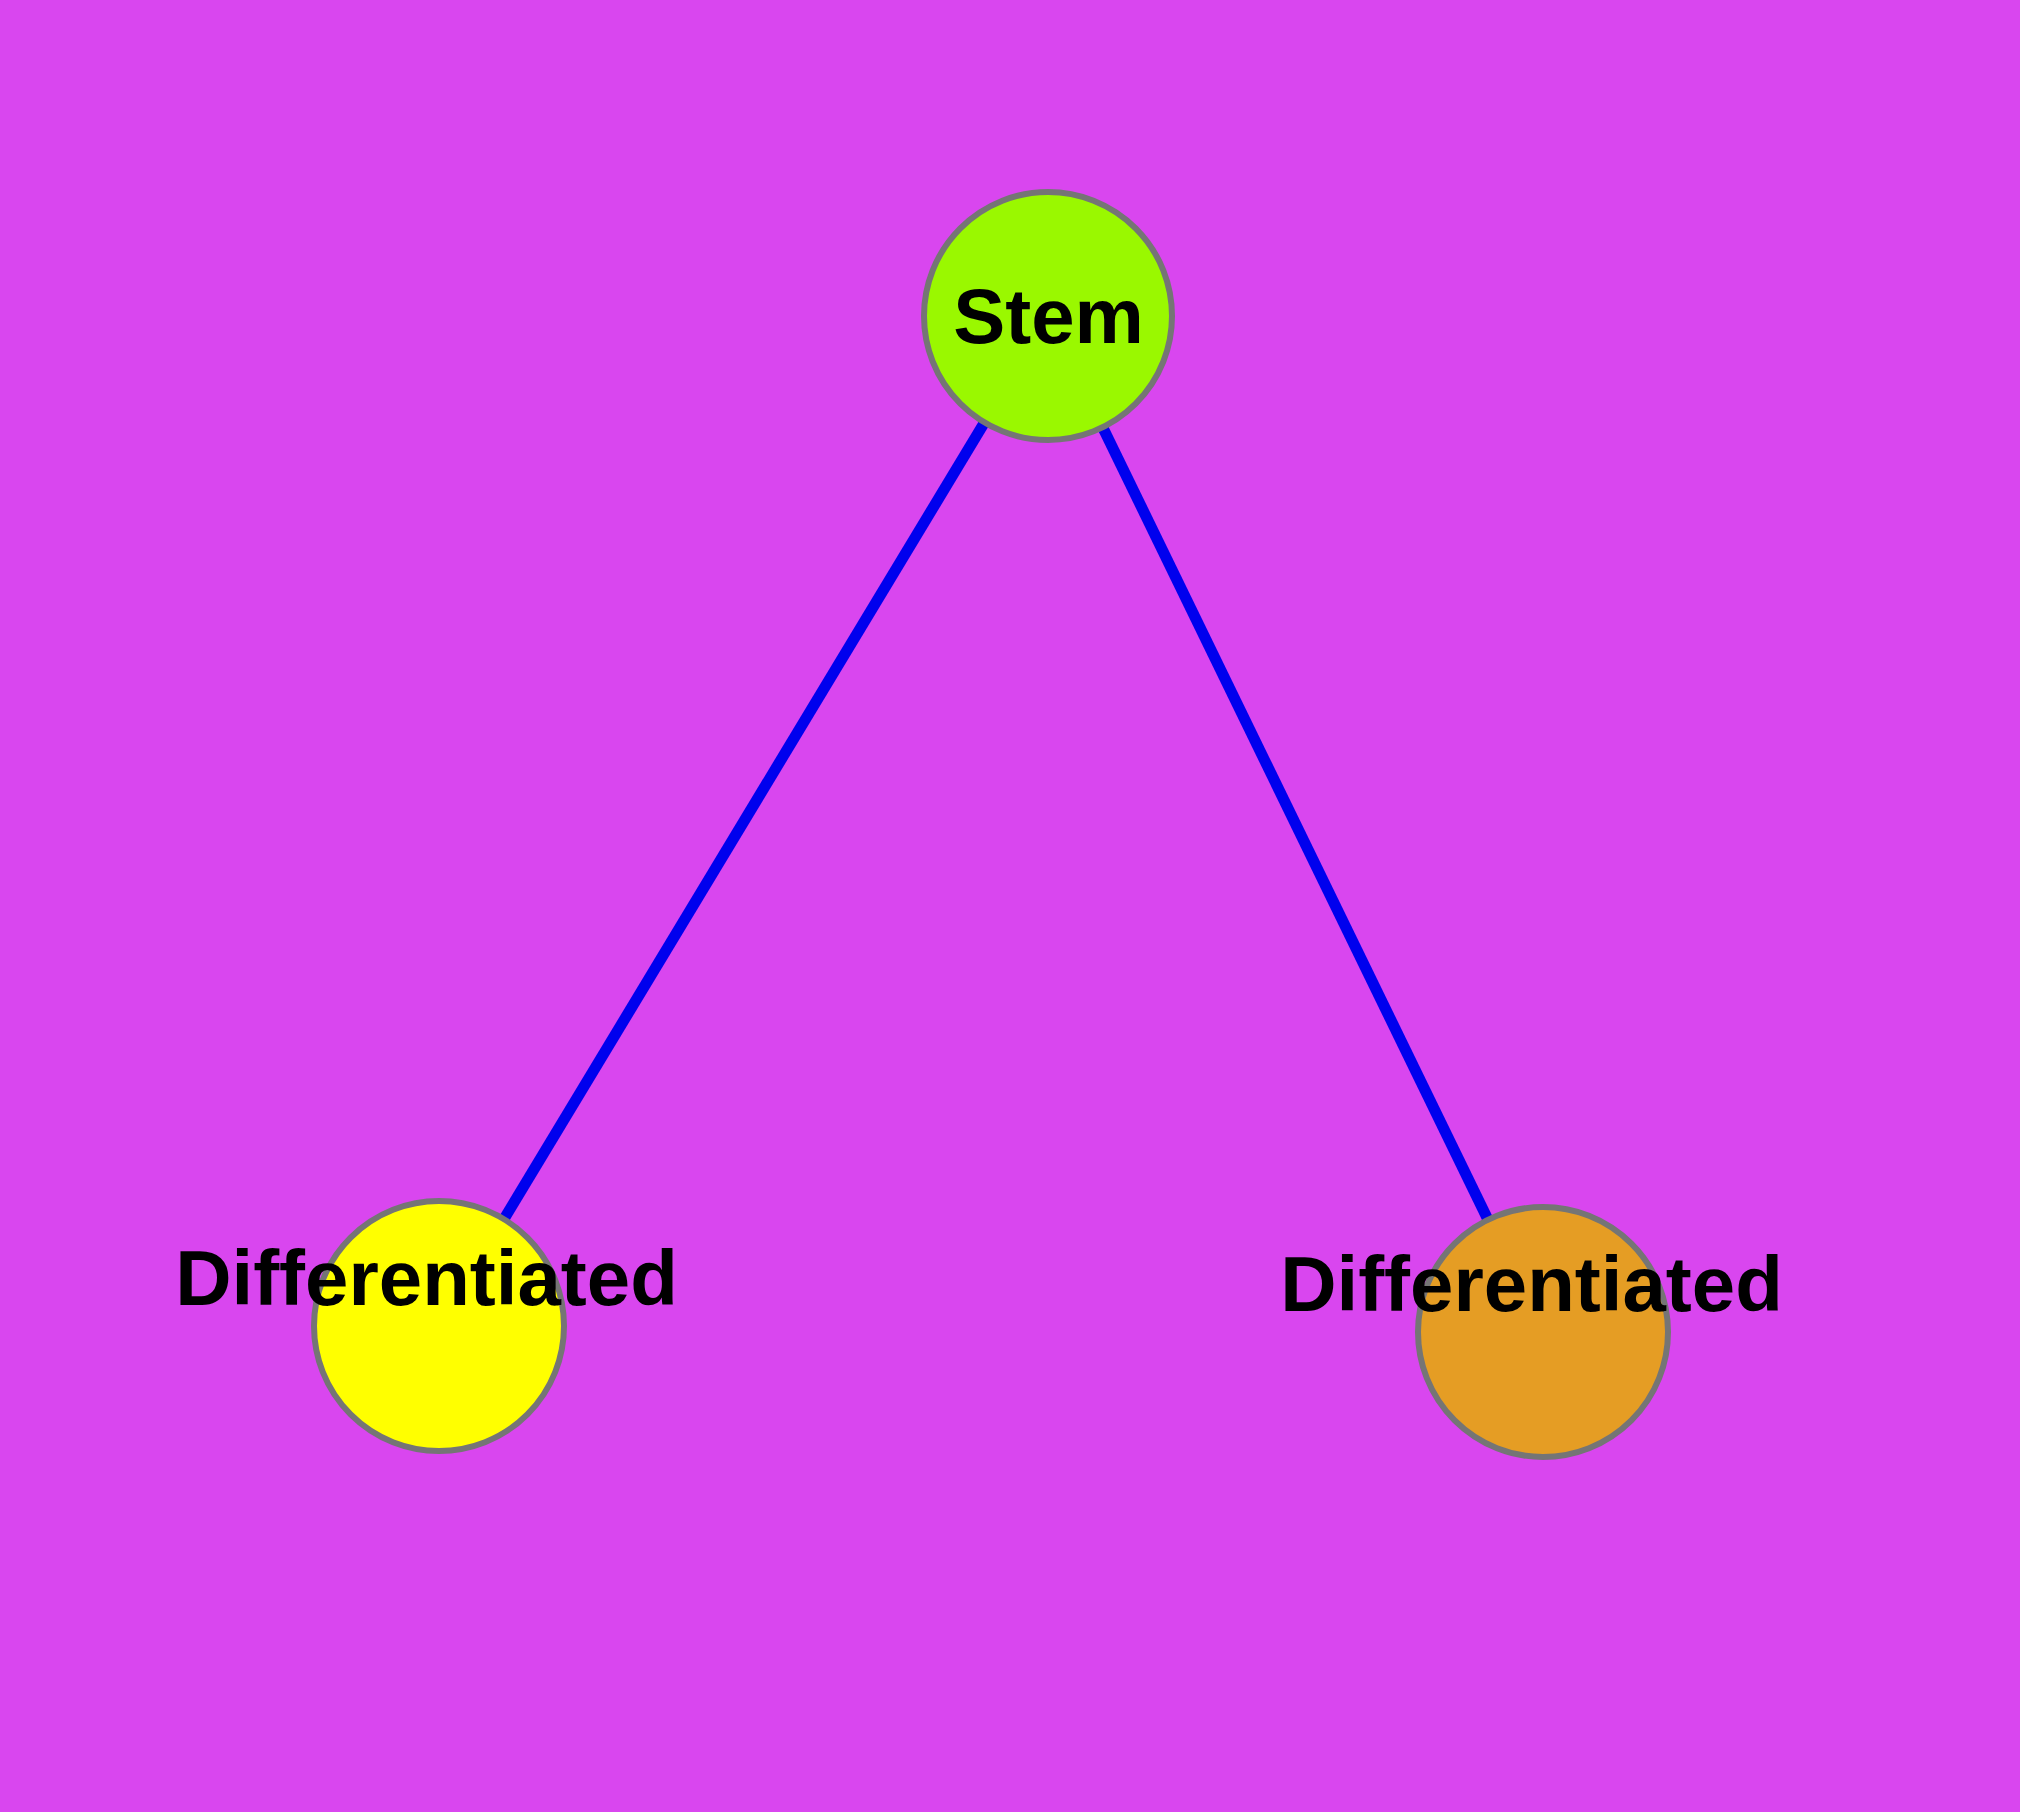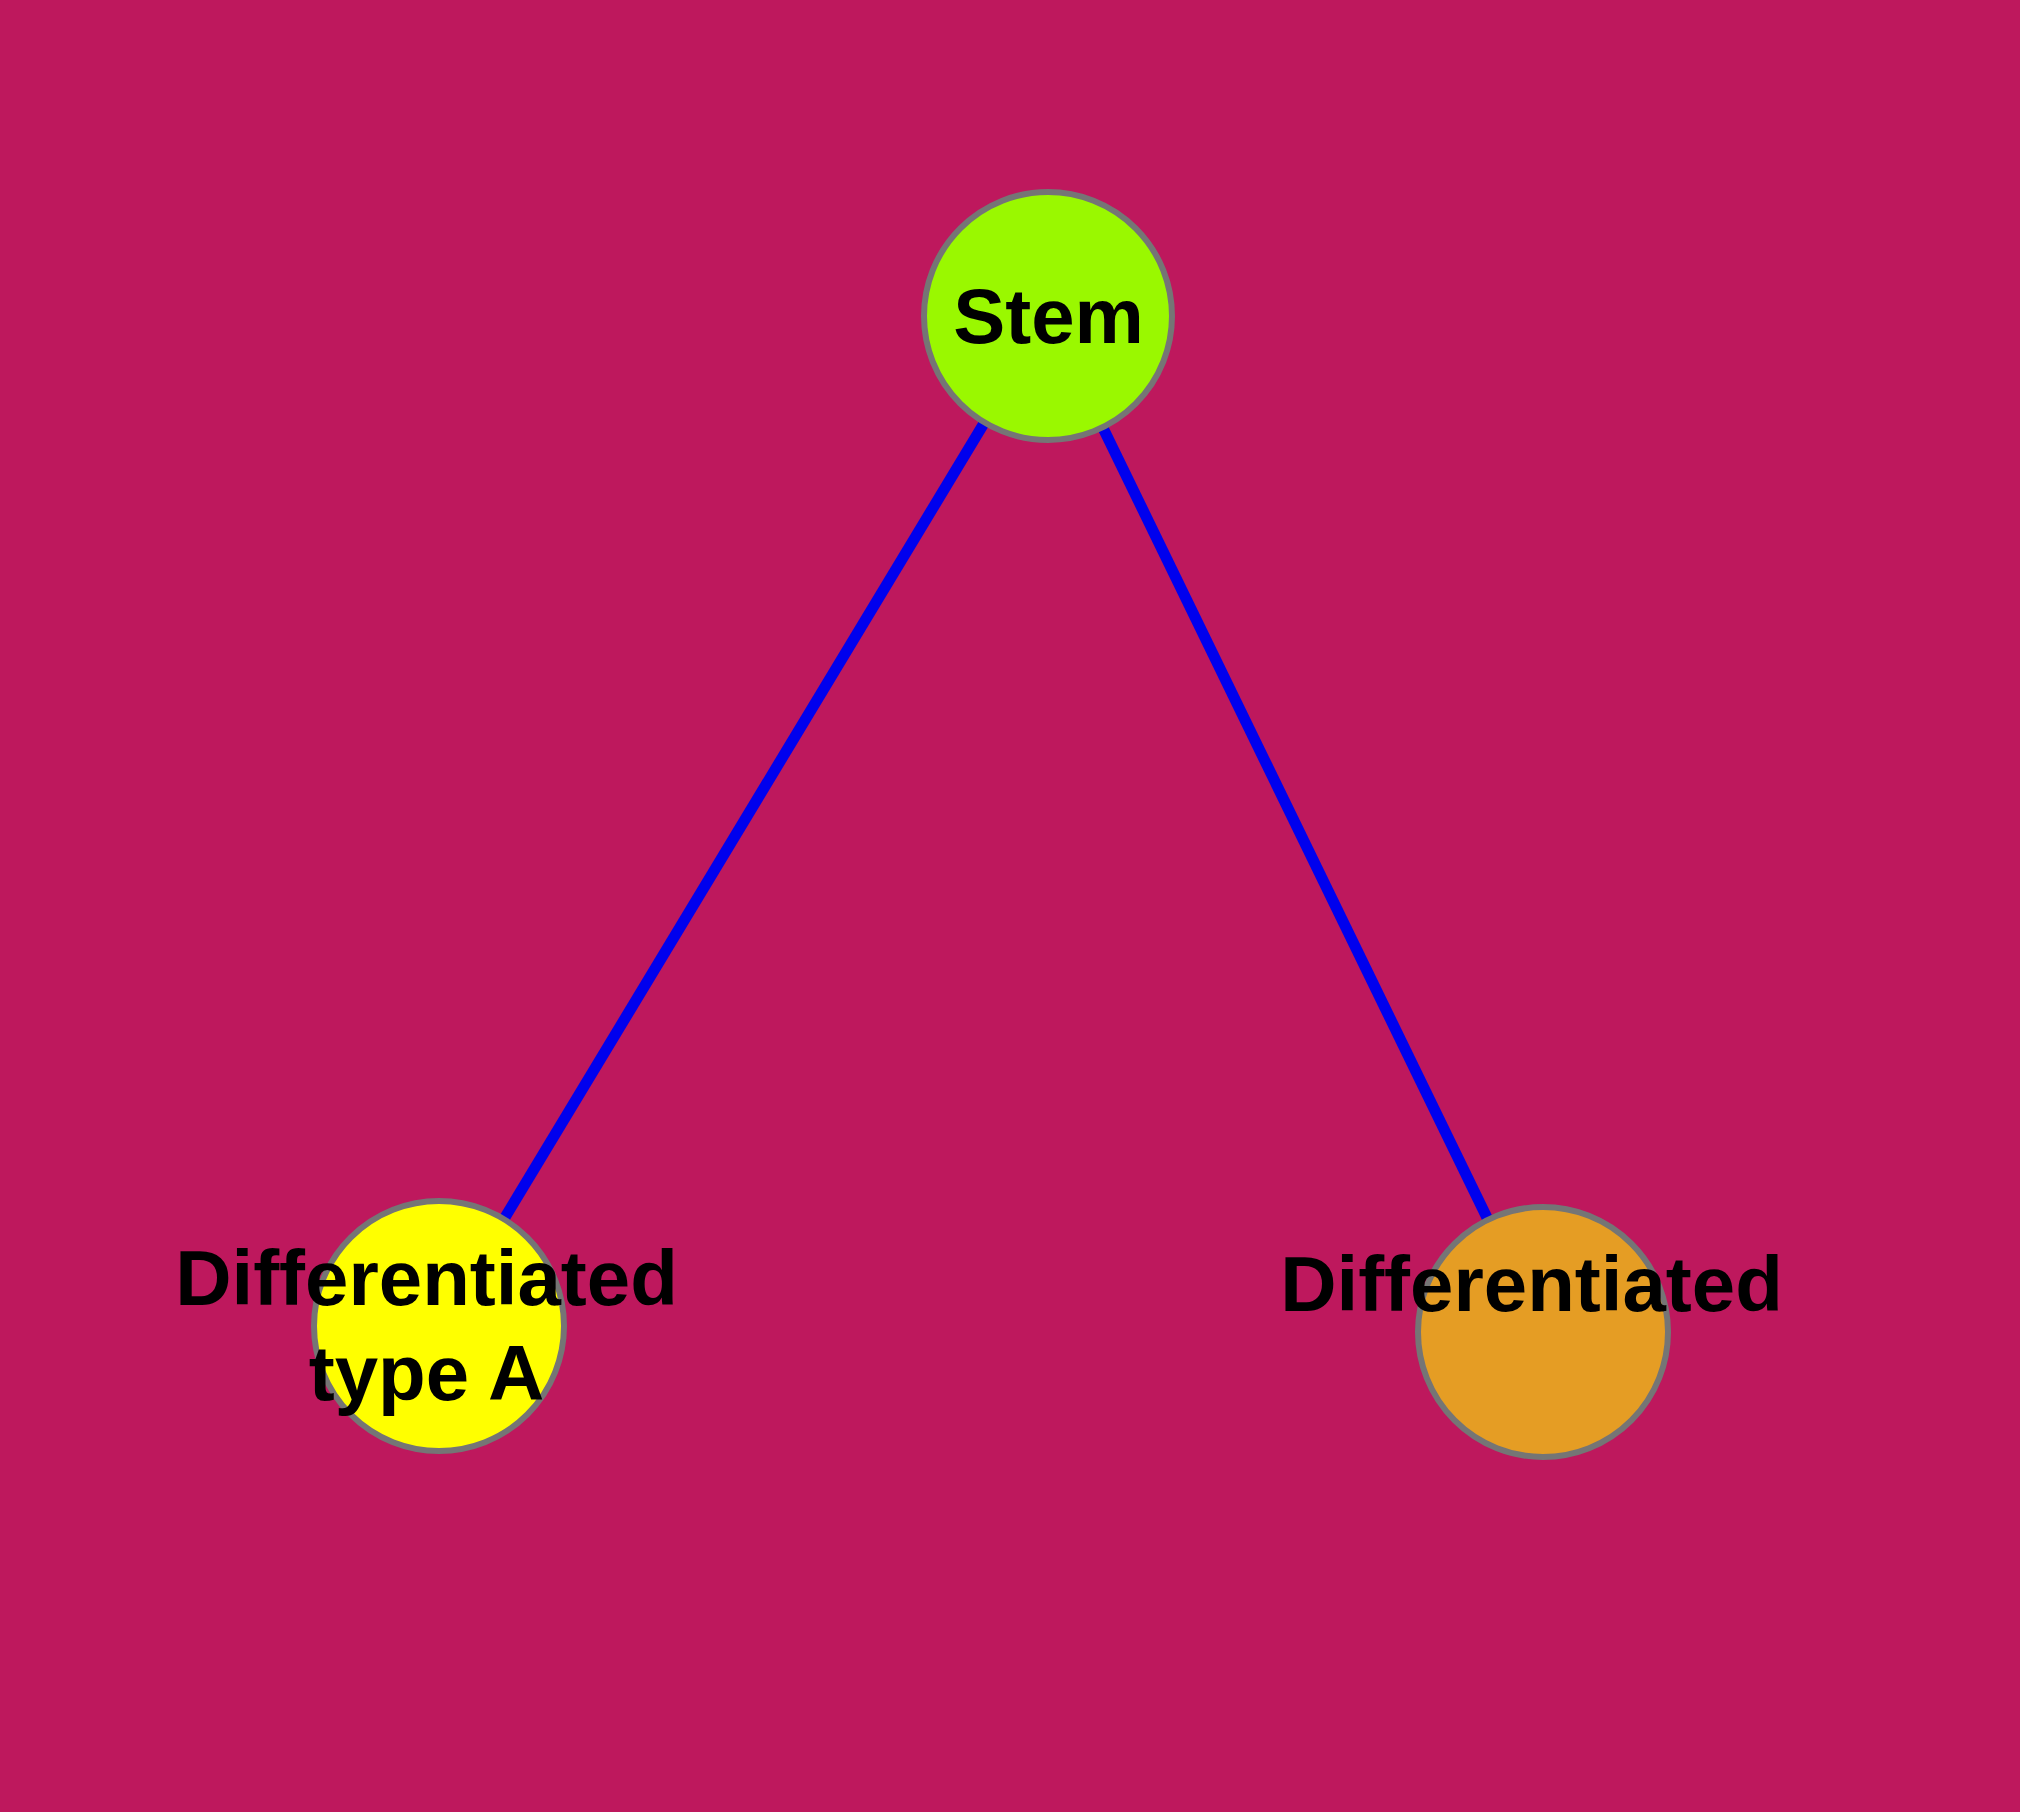--- a/index.html
+++ b/index.html
@@ -44,40 +44,39 @@
     white-space: nowrap;
   }
   .node-label span { display: block; }
   .label-stem { left: 701px;  top: 269px; }
   .label-a    { left: 79px;   top: 1231px; }
   .label-b    { left: 1184px; top: 1237px; }
 </style>
 </head>
 <body>
 
-<div class="canvas" style="background-color: #be185d;">
+<div class="canvas" style="background-color: #d946ef;">
 
   <svg class="edges-layer" viewBox="0 0 2384 2138" xmlns="http://www.w3.org/2000/svg">
     <line class="edge" x1="1237" y1="373" x2="518" y2="1565" style="stroke: rgb(0, 0, 238);"></line>
     <line class="edge" x1="1237" y1="373" x2="1820" y2="1572" style="stroke: rgb(0, 0, 238);"></line>
   </svg>
 
   <div class="node node-stem" style="background-color: rgb(154, 248, 0); border-color: rgb(117, 117, 117);"></div>
 
   <div class="node node-a" style="background-color: rgb(255, 255, 0); border-color: rgb(117, 117, 117);"></div>
 
   <div class="node node-b" style="background-color: rgb(229, 157, 36); border-color: rgb(117, 117, 117);"></div>
 
   <div class="node-label label-stem" style="color: rgb(0, 0, 0);">
     <span>Stem</span>
   </div>
 
   <div class="node-label label-a" style="color: rgb(0, 0, 0);">
     <span>Differentiated</span>
-    <span>type A</span>
   </div>
 
   <div class="node-label label-b" style="color: rgb(0, 0, 0);">
     <span>Differentiated</span>
   </div>
 
 </div>
 
 
 </body></html>

